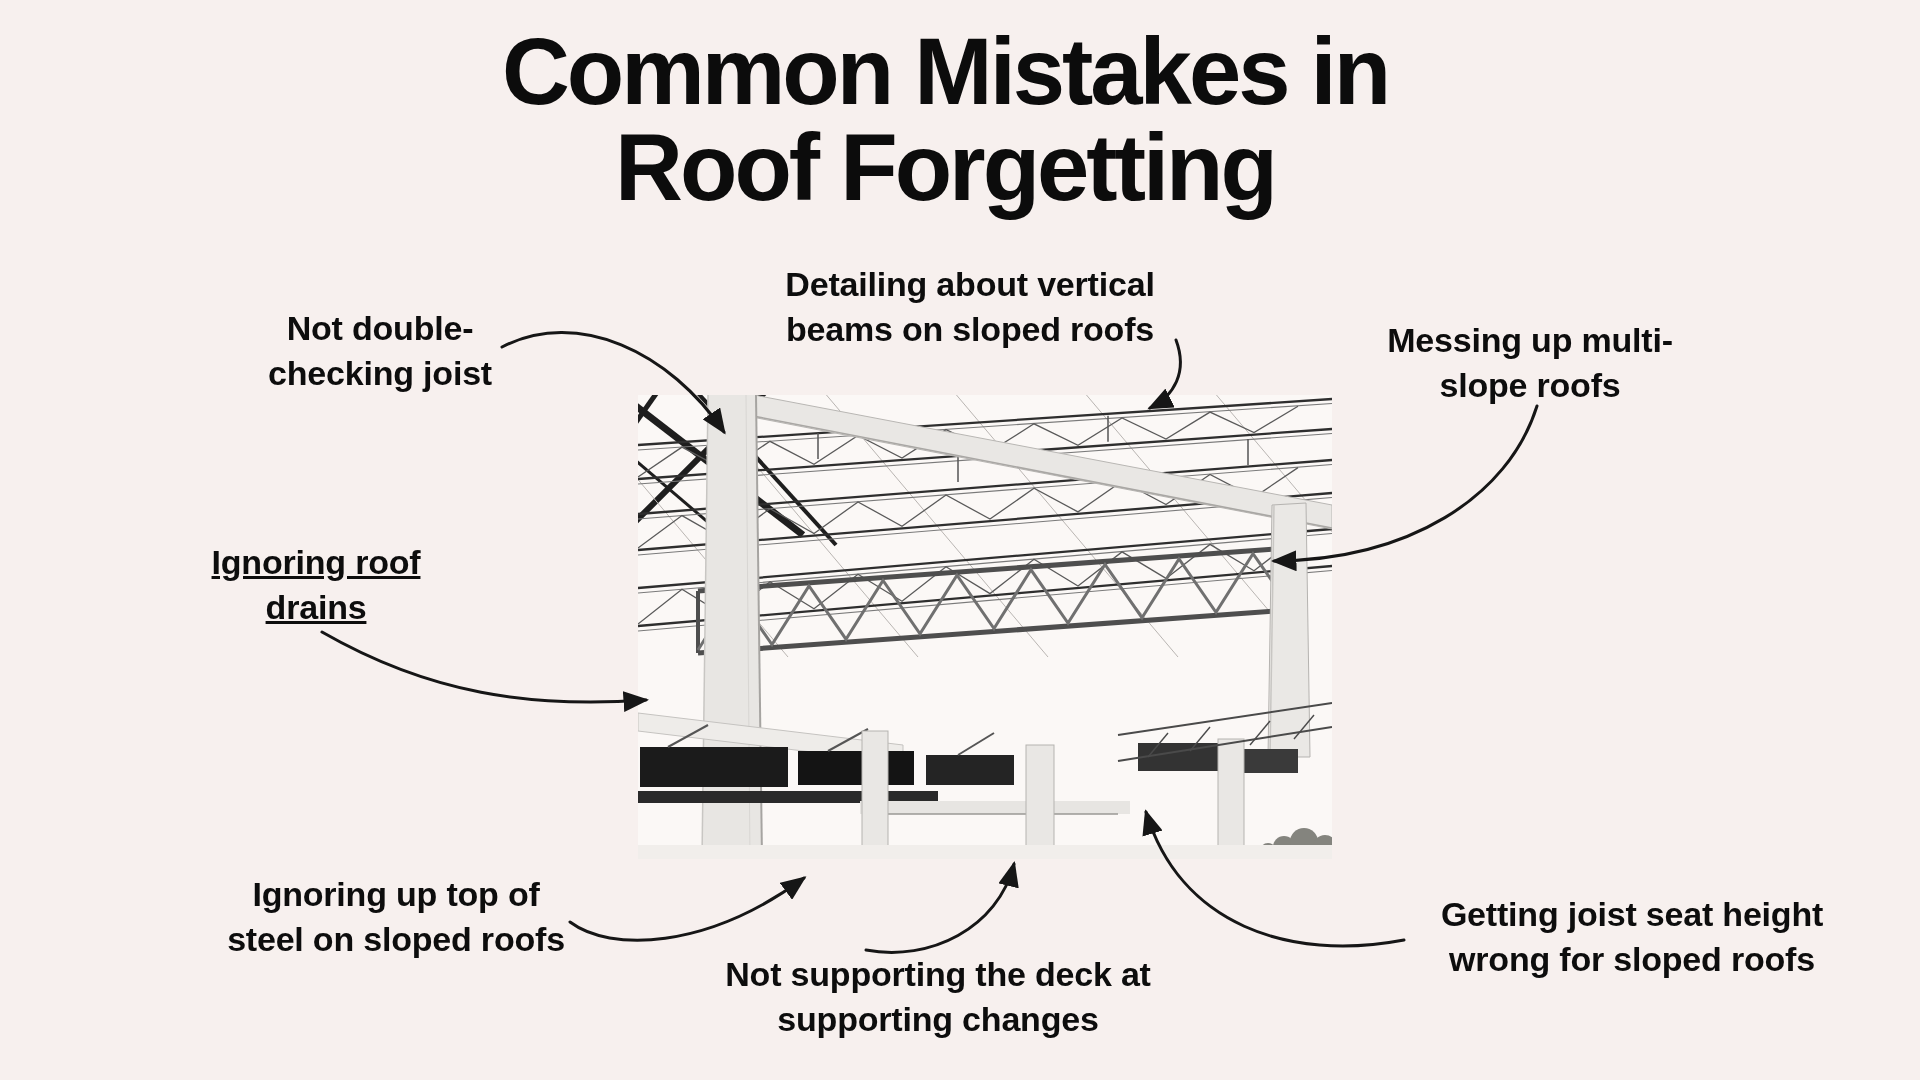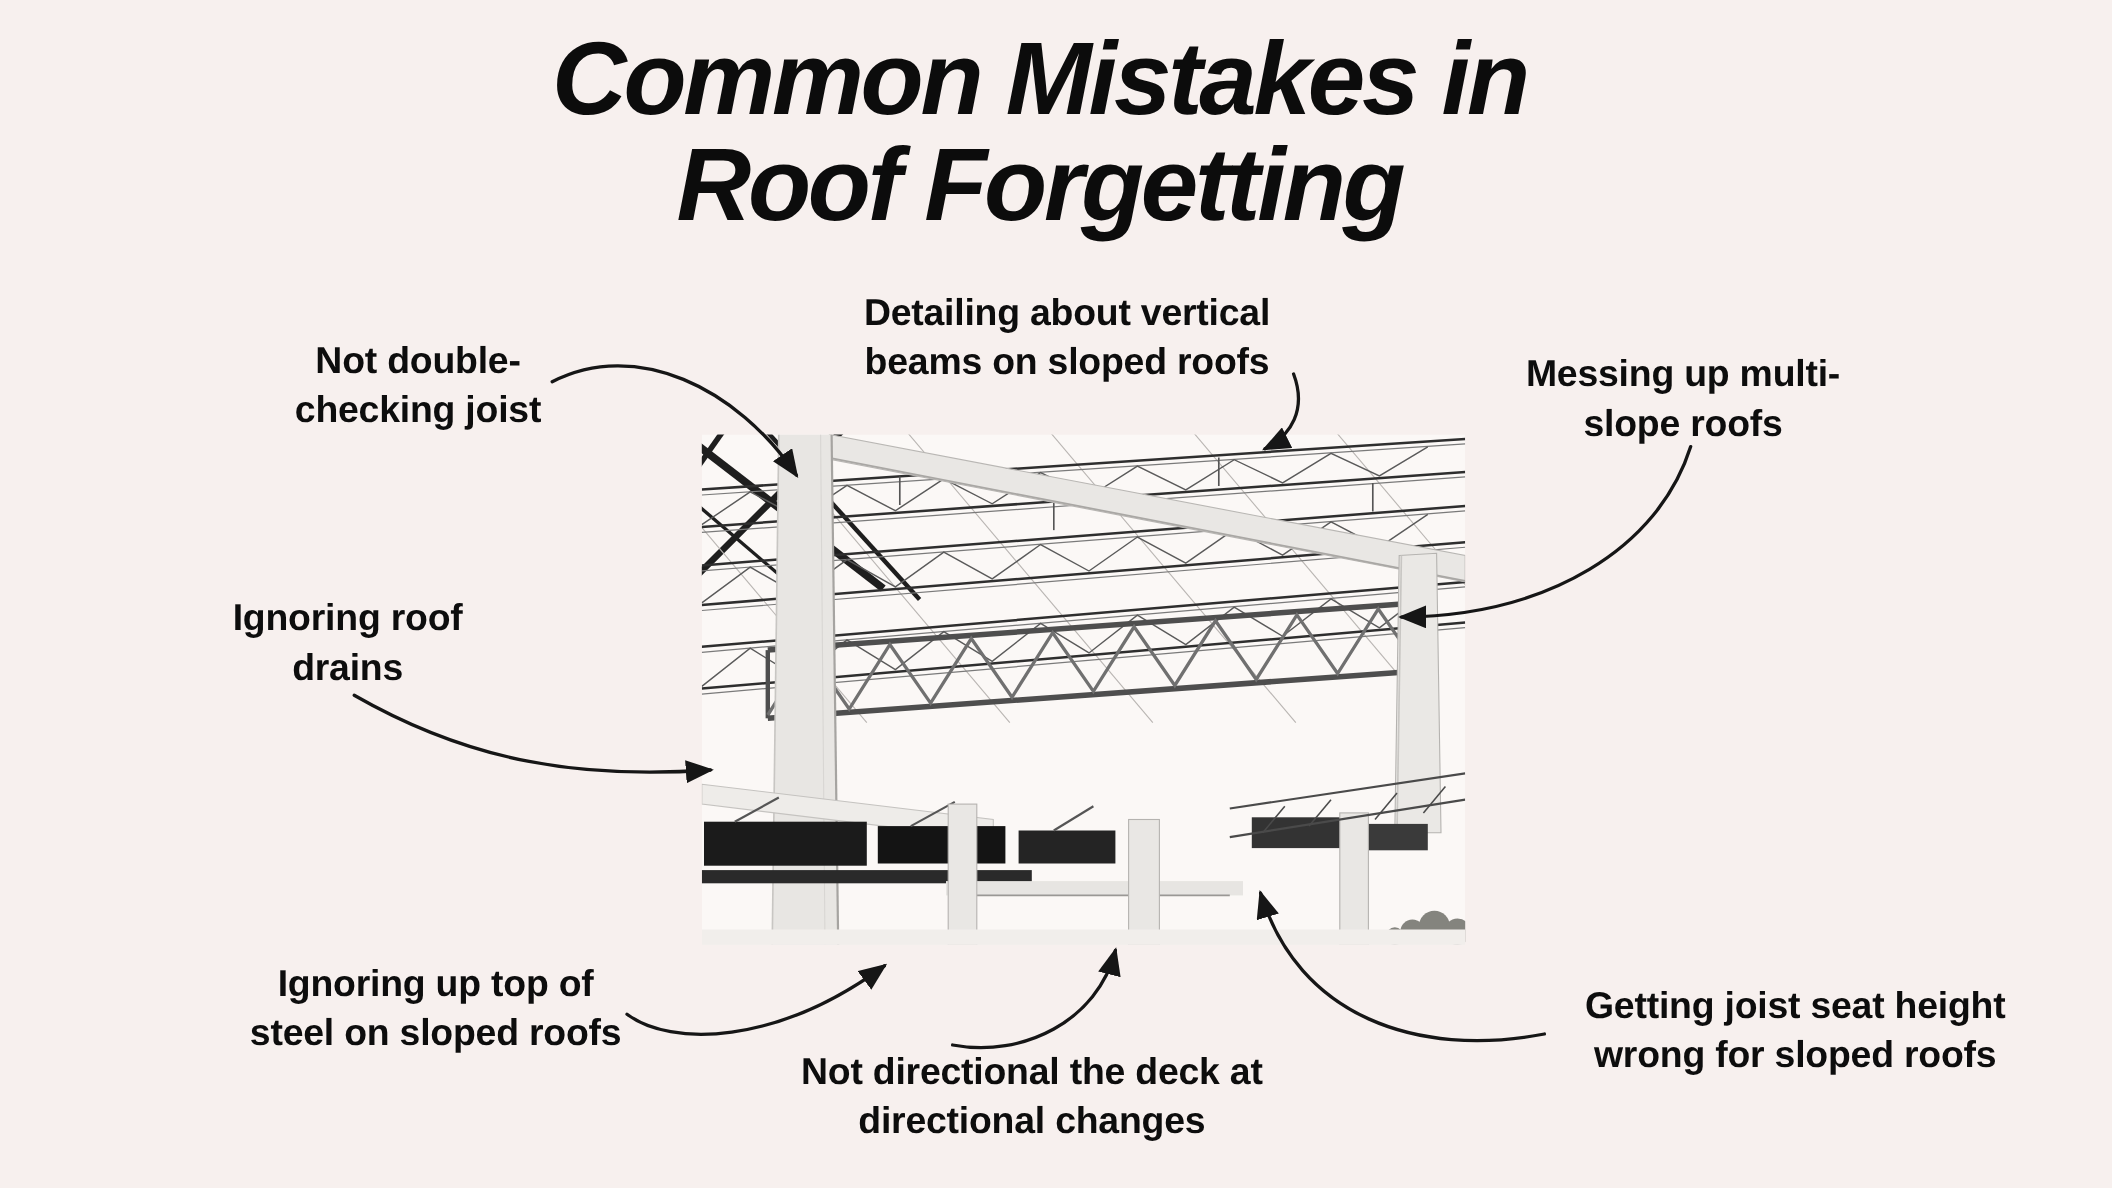--- a/index.html
+++ b/index.html
@@ -5,33 +5,33 @@
   html,body{margin:0;padding:0;background:#f7f0ee;}
   .canvas{position:relative;width:1920px;height:1080px;background:#f7f0ee;overflow:hidden;
           font-family:"Liberation Sans",sans-serif;color:#0d0d0d;}
   .title{position:absolute;left:0;top:24px;width:1890px;text-align:center;
          font-weight:bold;font-size:94px;line-height:1.02;letter-spacing:-3px;color:#0c0c0c;}
   .callout{position:absolute;font-weight:bold;font-size:34px;line-height:1.32;
            text-align:center;letter-spacing:-0.2px;color:#0d0d0d;}
   #callout-1{left:240px;top:306px;width:280px;}
   #callout-2{left:750px;top:262px;width:440px;}
   #callout-3{left:1374px;top:318px;width:312px;}
-  #callout-4{left:201px;top:540px;width:230px;}
+  #callout-4{left:201px;top:540px;width:230px;text-decoration:underline;}
   #callout-5{left:221px;top:872px;width:350px;}
   #callout-6{left:702px;top:952px;width:472px;}
   #callout-7{left:1402px;top:892px;width:460px;}
   .photo{position:absolute;left:638px;top:395px;width:694px;height:464px;}
   .arrow-layer{position:absolute;left:0;top:0;width:1920px;height:1080px;pointer-events:none;}
 </style>
 </head>
 <body>
 
 <div class="canvas">
 
-  <h1 class="title" style="margin:0;font-style:italic;">
+  <h1 class="title" style="margin:0;">
     <span>Common Mistakes in</span><br>
     <span>Roof Forgetting</span>
   </h1>
 
   <div class="photo" title="black-and-white photo of structural steel roof framing with open-web joists, girders and columns">
     <svg id="photo-svg" width="694" height="464" viewBox="0 0 694 464" xmlns="http://www.w3.org/2000/svg">
 
       <rect x="0" y="0" width="694" height="464" fill="#fbf8f6"></rect>
 
       <g stroke="#1e1e1e">
@@ -135,21 +135,21 @@
 
       <rect x="0" y="450" width="694" height="14" fill="#f1eeeb"></rect>
     </svg>
   </div>
 
   <div class="callout" id="callout-1">Not double-checking joist</div>
   <div class="callout" id="callout-2">Detailing about vertical beams on sloped roofs</div>
   <div class="callout" id="callout-3">Messing up multi-slope roofs</div>
   <div class="callout" id="callout-4">Ignoring roof drains</div>
   <div class="callout" id="callout-5">Ignoring up top of steel on sloped roofs</div>
-  <div class="callout" id="callout-6">Not directional the deck at directional changes</div>
+  <div class="callout" id="callout-6">Not supporting the deck at supporting changes</div>
   <div class="callout" id="callout-7">Getting joist seat height wrong for sloped roofs</div>
 
   <svg class="arrow-layer" viewBox="0 0 1920 1080" xmlns="http://www.w3.org/2000/svg">
     <defs>
       <marker id="ah" markerWidth="9" markerHeight="7" refX="7.5" refY="3.5" orient="auto" markerUnits="strokeWidth">
         <path d="M0,0 L8.5,3.5 L0,7 Z" fill="#161616"></path>
       </marker>
     </defs>
     <g fill="none" stroke="#161616" stroke-width="3" stroke-linecap="round">
       <path d="M 502,347 C 578,308 670,352 724,432" marker-end="url(#ah)"></path>

